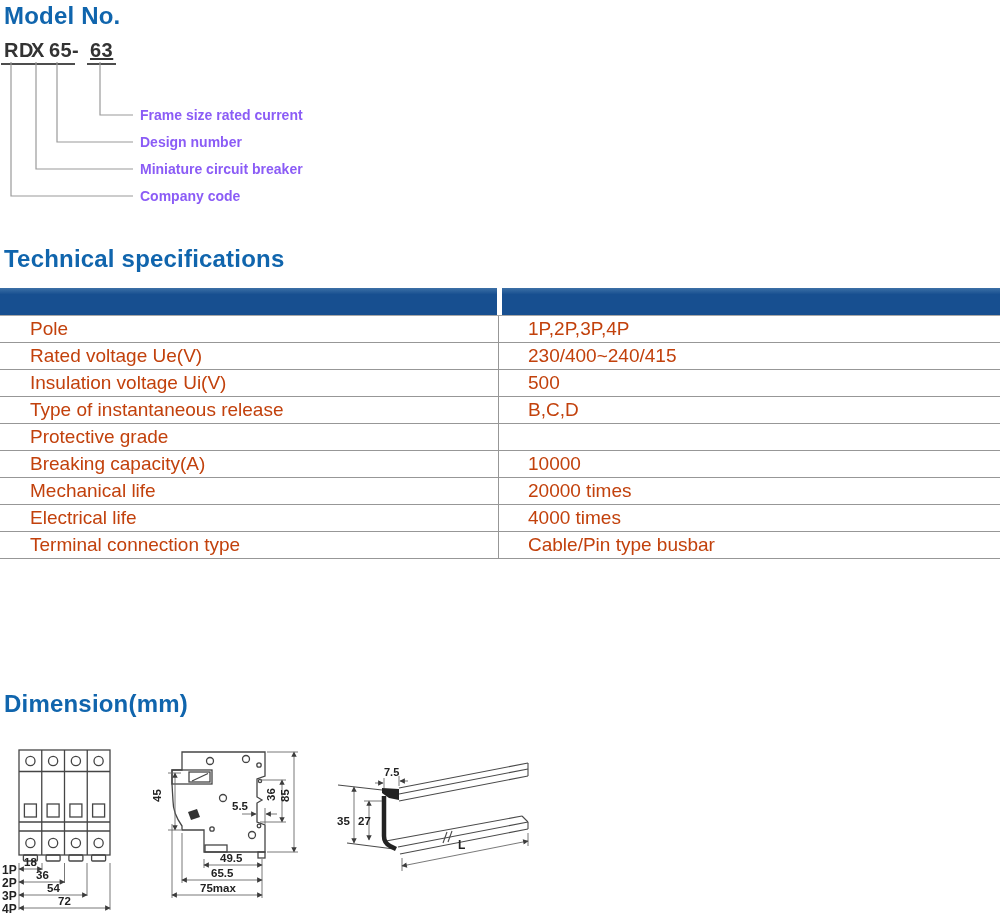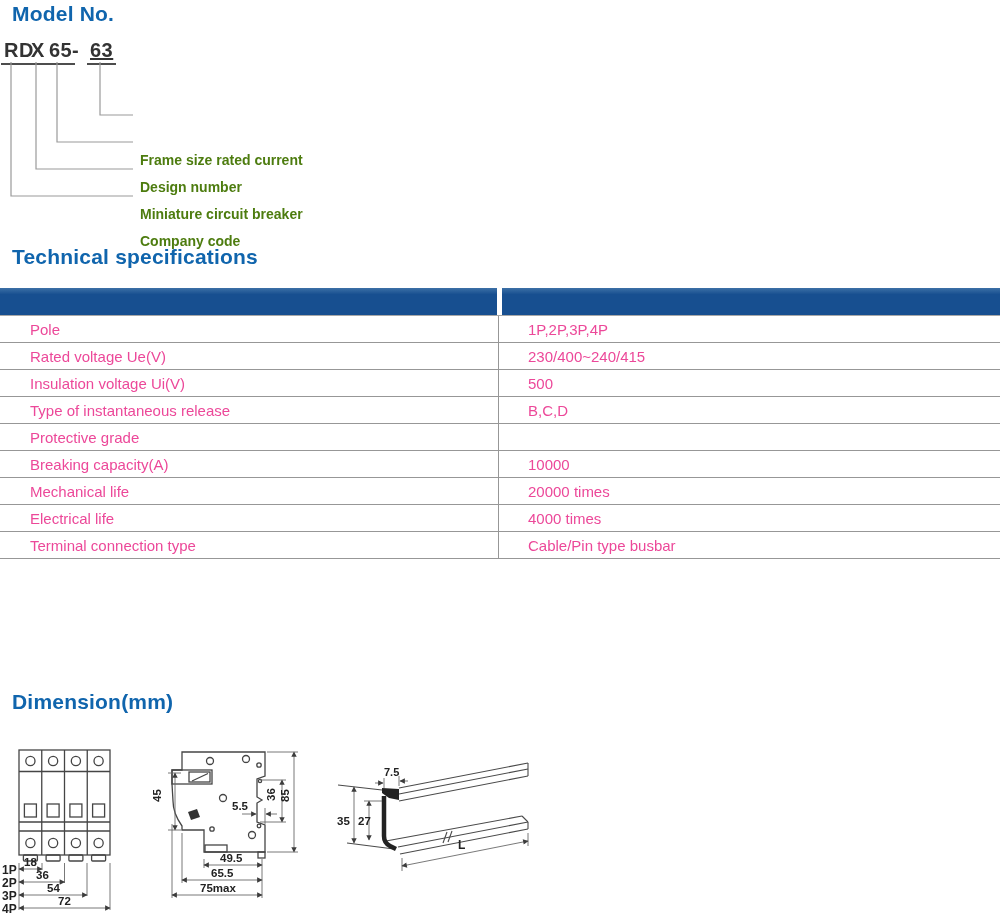--- a/index.html
+++ b/index.html
@@ -2,49 +2,49 @@
 <html><head>
 <meta charset="utf-8">
 <style>
   html,body{margin:0;padding:0;background:#ffffff;}
   body{
     width:1000px;height:915px;position:relative;overflow:hidden;
     font-family:"Liberation Sans","DejaVu Sans",sans-serif;
     color:#2d2d2d;
   }
   .heading{
-    position:absolute;left:12px;
-    font-size:21px;font-weight:700;color:#1065ad;letter-spacing:.2px;
+    position:absolute;left:4px;
+    font-size:24px;font-weight:700;color:#1065ad;letter-spacing:.2px;
   }
   #h-model{top:2px;}
   #h-specs{top:245px;}
   #h-dim{top:690px;}
 
   
   .code-part{
     position:absolute;top:40px;font-size:20px;font-weight:700;color:#333;
     letter-spacing:.5px;line-height:1;
   }
   .code-part.u{border-bottom:2px solid #4d4d4d;padding:0 3px 3px 3px;}
   .mlabel{
-    position:absolute;left:140px;font-size:14px;font-weight:700;color:#4d7c0f;
-    line-height:1;white-space:nowrap;margin-top:45px;
+    position:absolute;left:140px;font-size:14px;font-weight:700;color:#8b5cf6;
+    line-height:1;white-space:nowrap;
   }
   #model-lines{position:absolute;left:0;top:62px;}
 
   
   .spec-table{position:absolute;left:0;top:288px;width:1000px;}
   .thead{height:27px;display:flex;}
   .thead .hcell{background:linear-gradient(180deg,#3c70a6 0%,#174f90 24%);}
   .thead .hl{width:497px;}
   .thead .hgap{width:5px;background:#ffffff;}
   .thead .hr{flex:1;}
   .trow{
     height:26px;display:flex;border-bottom:1px solid #979797;
-    font-size:15px;color:#ec4899;
+    font-size:19px;color:#c2410c;
   }
   .trow:first-child{border-top:1px solid #a8a8a8;}
   .trow .c1{
     width:499px;box-sizing:border-box;border-right:1px solid #979797;
     padding-left:30px;display:flex;align-items:center;
   }
   .trow .c2{flex:1;padding-left:29px;display:flex;align-items:center;}
 
   .draw{position:absolute;}
   #draw-front{left:0;top:738px;}

